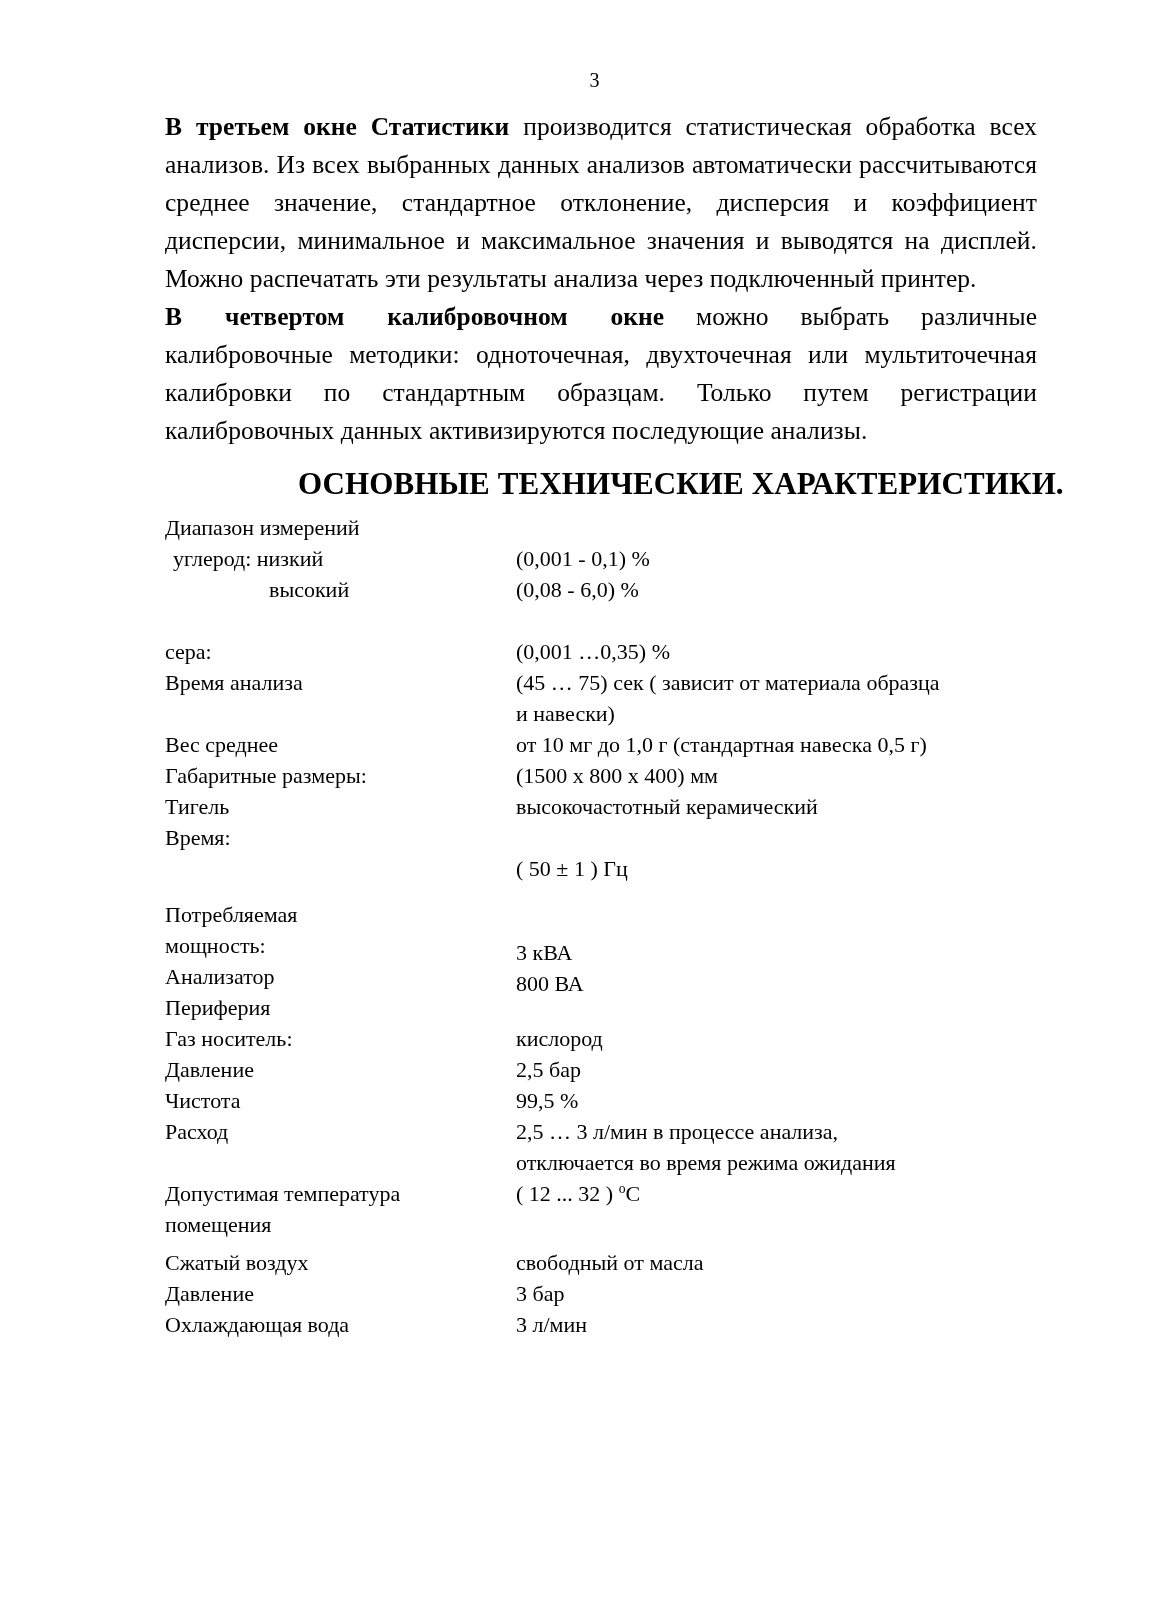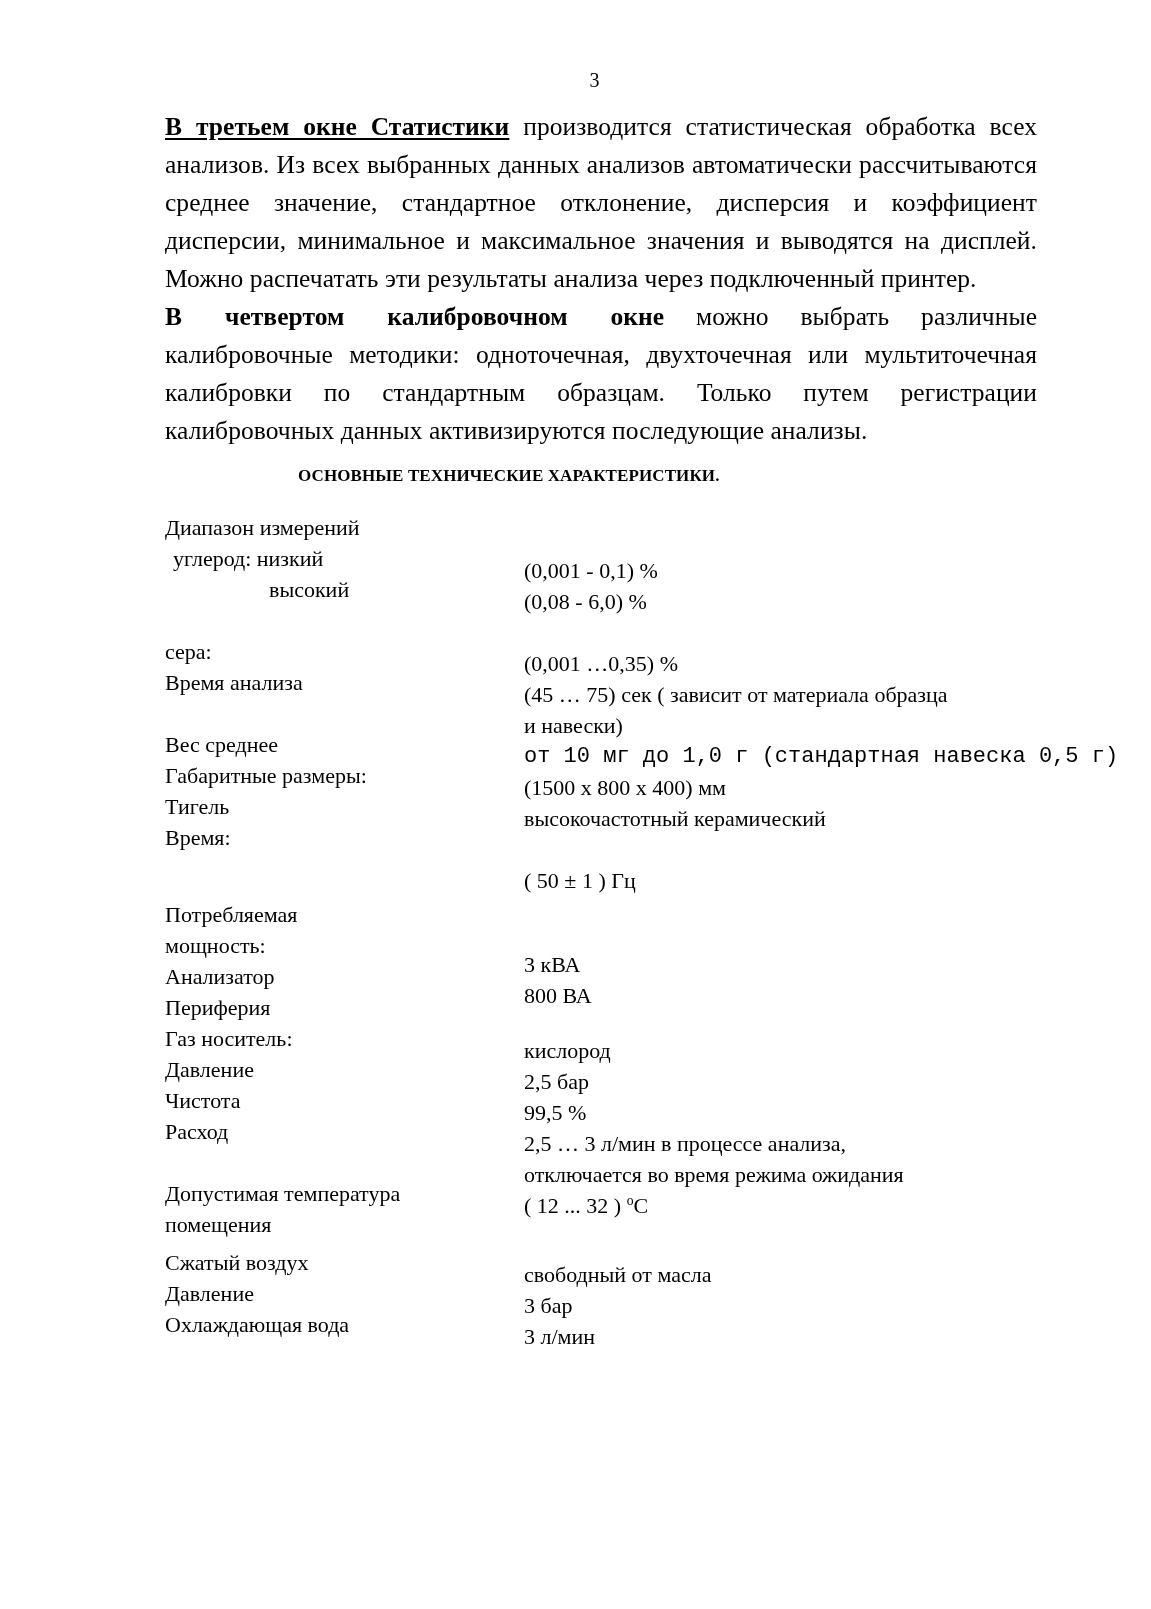--- a/index.html
+++ b/index.html
@@ -43,31 +43,30 @@
     text-align: justify;
     text-justify: inter-word;
     margin: 0;
     letter-spacing: 0.05px;
   }
   .para + .para {
     margin-top: 0;
   }
   .lead {
     font-weight: bold;
-    text-decoration: underline;
     text-underline-offset: 3px;
   }
   .lead-wide {
     font-weight: bold;
     text-underline-offset: 3px;
     word-spacing: 11px;
   }
   
   .section-heading {
-    font-size: 17px;
+    font-size: 31px;
     font-weight: bold;
     text-align: left;
     margin: 0;
     padding: 0;
     position: absolute;
     left: 133px;
     top: 358px;
     width: 604px;
     letter-spacing: 0.1px;
     white-space: nowrap;
@@ -85,24 +84,24 @@
   }
   .spec-label,
   .spec-value {
     position: absolute;
     top: 0;
     font-size: 22px;
     line-height: 31px;
     white-space: nowrap;
   }
   .spec-label { left: 0; }
-  .spec-value { left: 359px; margin-top: 12px; }
+  .spec-value { left: 351px; }
   .spec-label.ind1 { left: 8px; }
   .spec-label.ind2 { left: 104px; }
-  .spec-value.small { font-size: 22px; font-family: Liberation Mono, monospace; }
+  .spec-value.small { font-size: 22px; }
   .spec-value.drop  { top: 7px; }
   .spec-row.gap-lg { height: 62px; }
   .spec-row.gap-md { height: 46px; }
   .spec-row.gap-sm { height: 38px; }
   .deg { vertical-align: super; font-size: 0.62em; line-height: 0; }
 </style>
 </head>
 <body>
 
 <div class="page">

